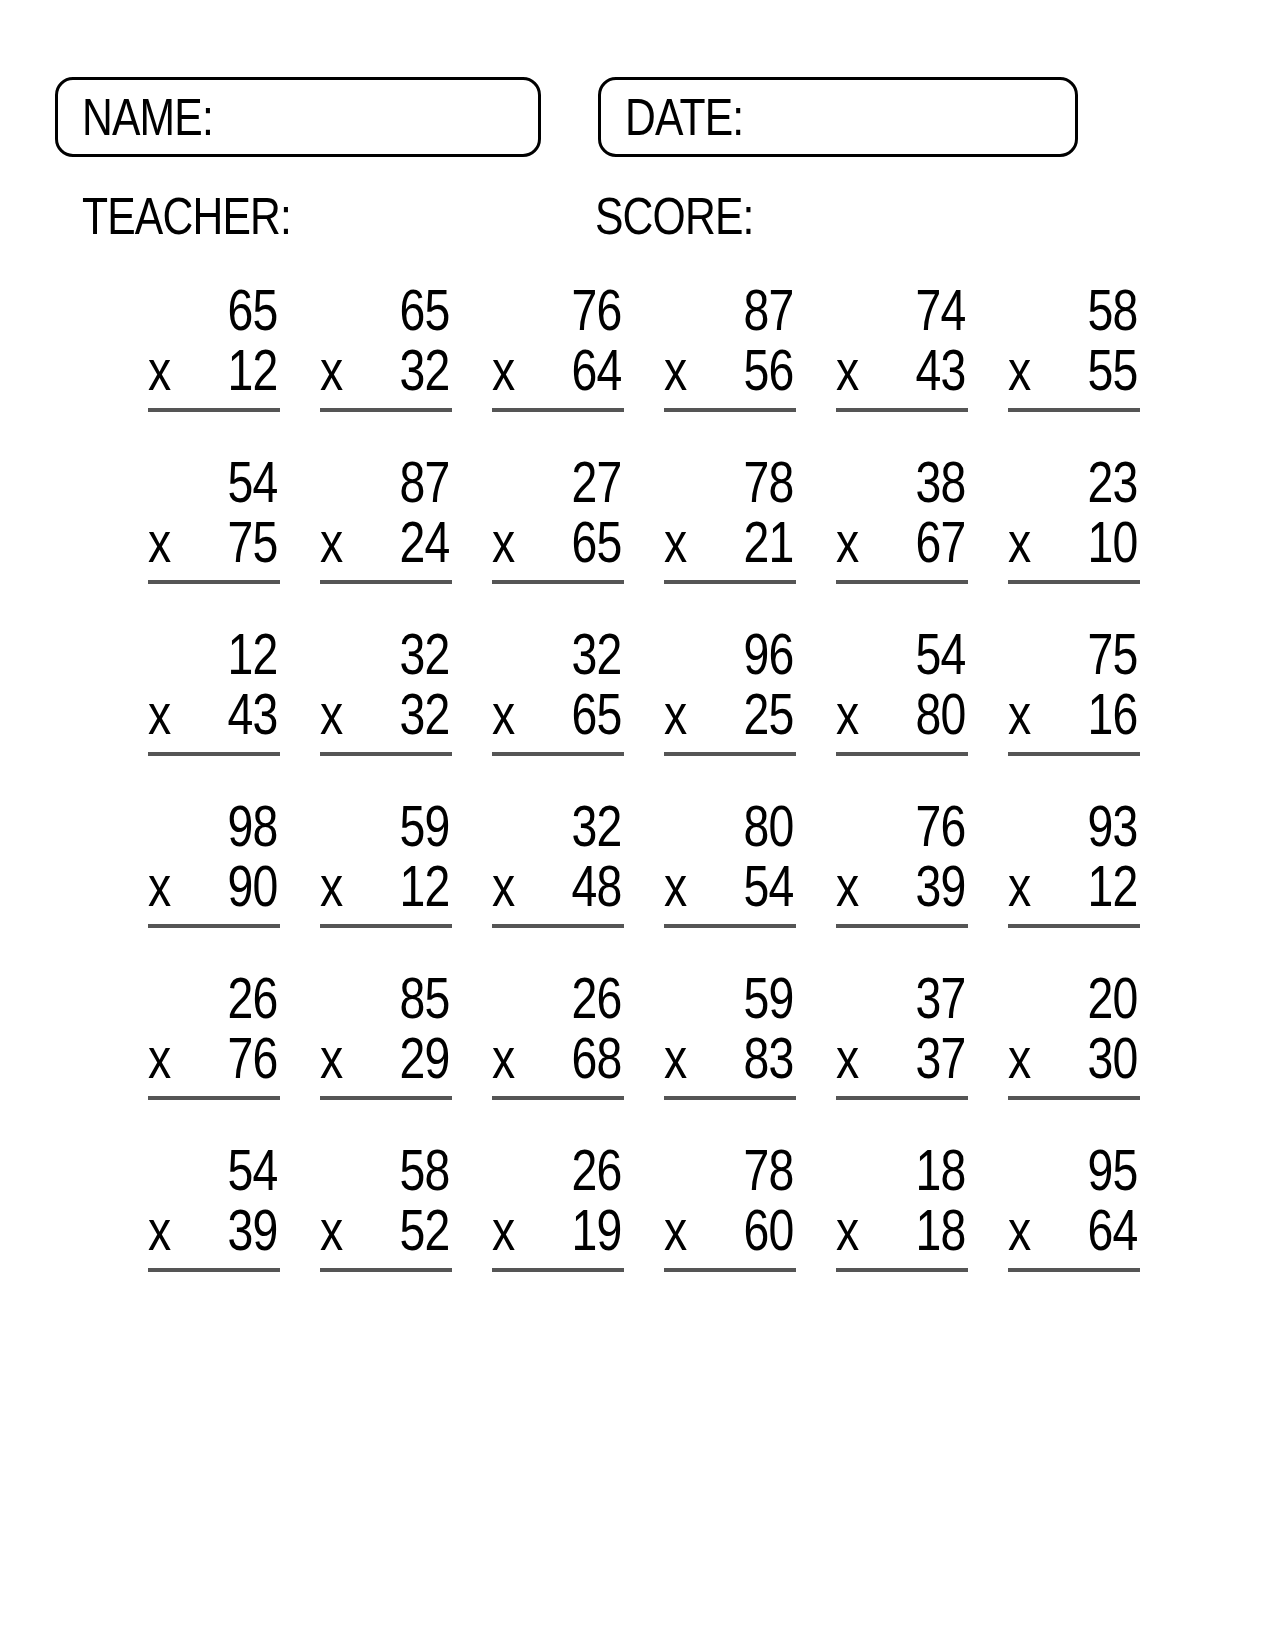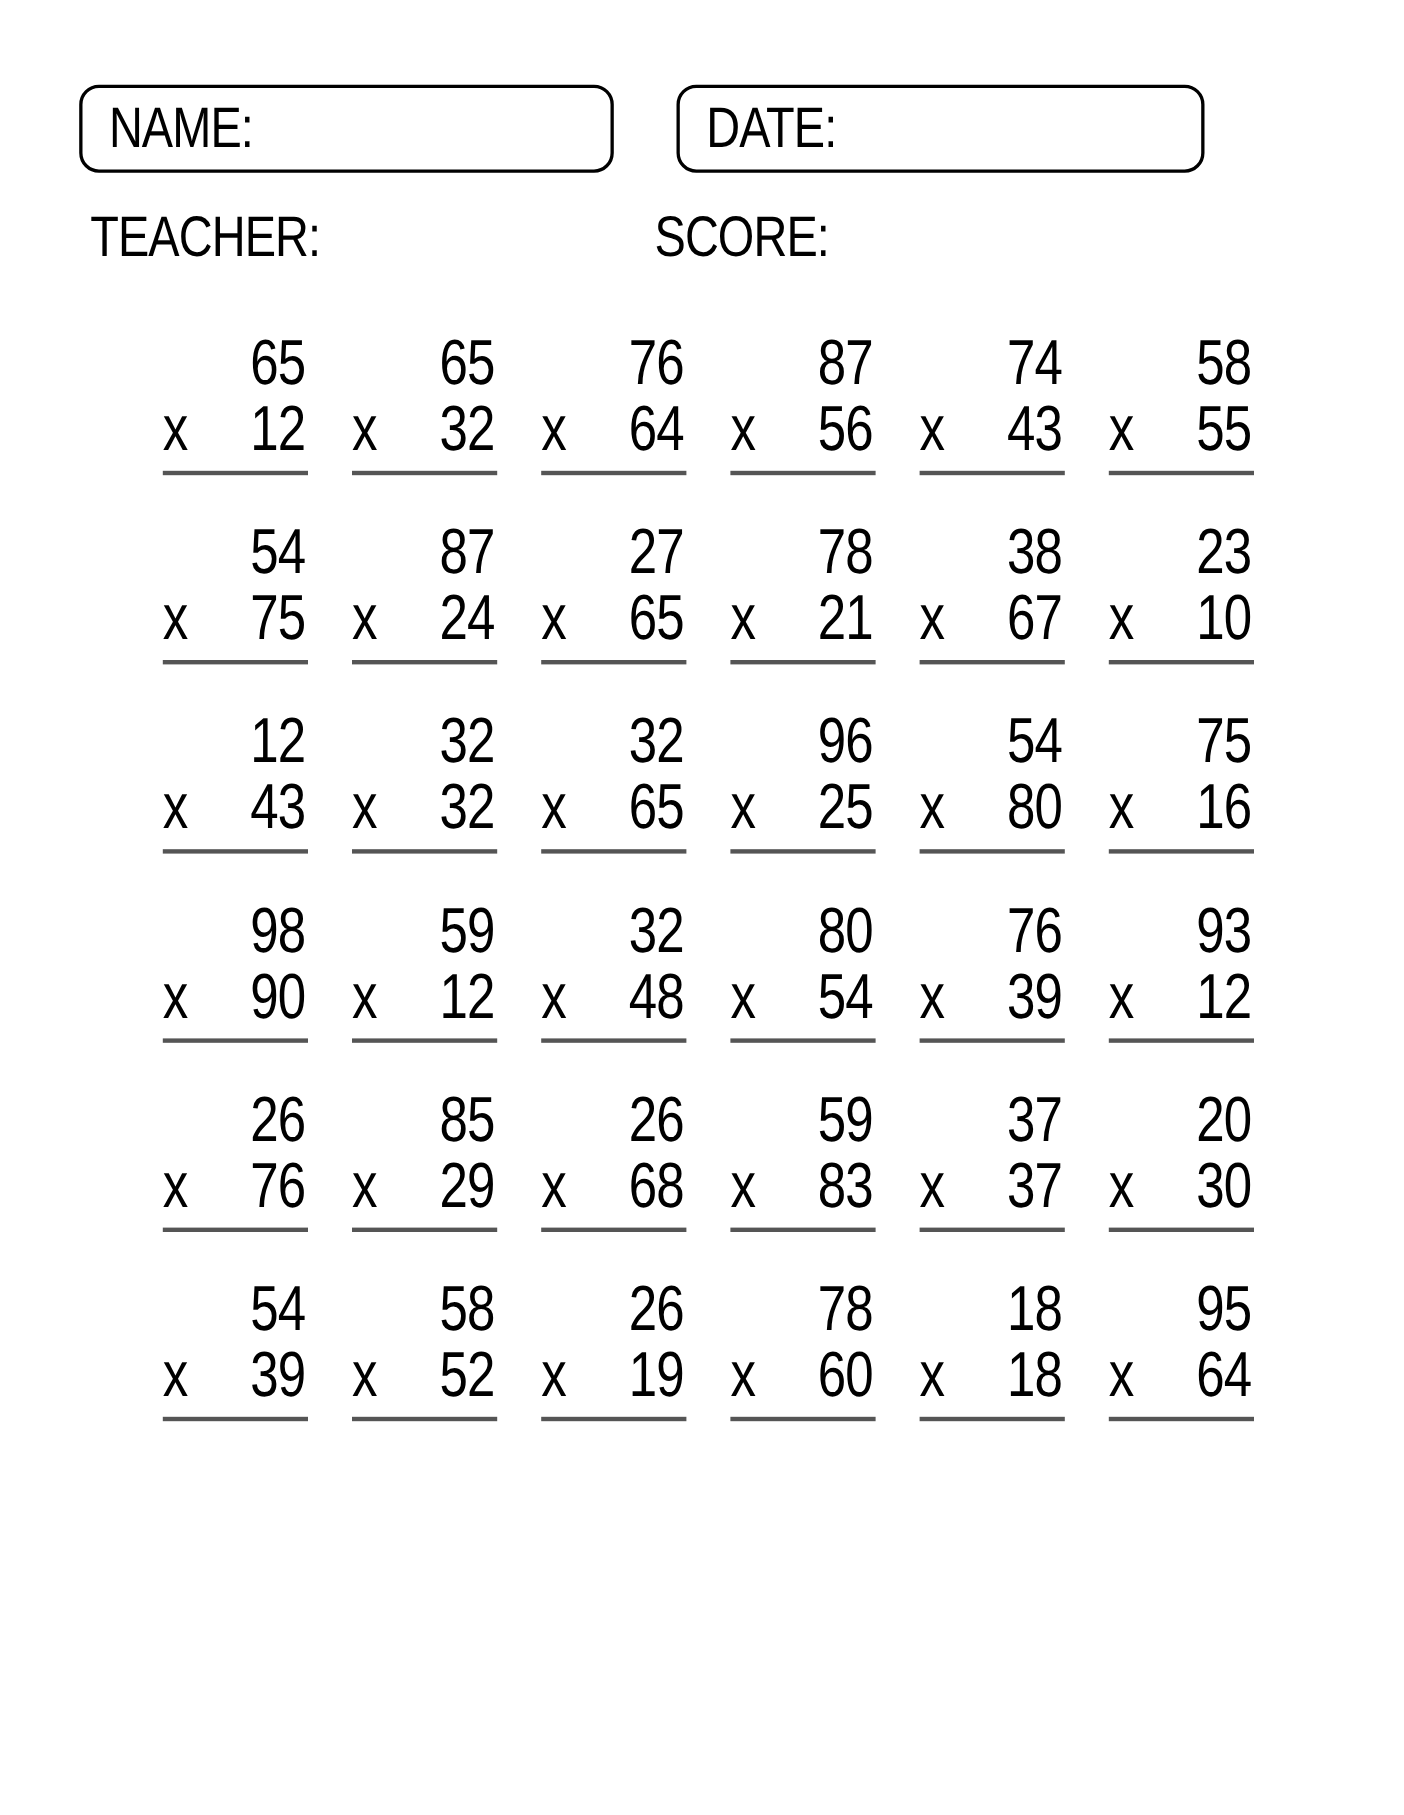--- a/index.html
+++ b/index.html
@@ -16,40 +16,39 @@
   
   .field-box {
     position: absolute;
     box-sizing: border-box;
     border: 3px solid #000000;
     border-radius: 18px;
     background: #ffffff;
     display: flex;
     align-items: center;
     padding-left: 24px;
-    margin-left: 17px;
   }
   .name-box { left: 55px;  top: 77px; width: 486px; height: 80px; }
   .date-box { left: 598px; top: 77px; width: 480px; height: 80px; align-items: center; }
   .hdr-label {
     font-size: 52px;
     letter-spacing: -1px;
     white-space: nowrap;
     display: inline-block;
     transform: scaleX(0.82);
     transform-origin: 0 50%;
   }
   .teacher-label { position: absolute; left: 82px;  top: 186px; }
   .score-label   { position: absolute; left: 595px; top: 186px; }
 
   
   .grid {
     position: absolute;
     left: 148px;
-    top: 300px;
+    top: 280px;
     display: grid;
     grid-template-columns: repeat(6, 132px);
     column-gap: 26px;
     row-gap: 70px;
     gap: 40px;
   }
   .problem { font-size: 58px; line-height: 60px; }
   .top-row { text-align: right; padding-right: 2px; }
   .bottom-row {
     display: flex;

